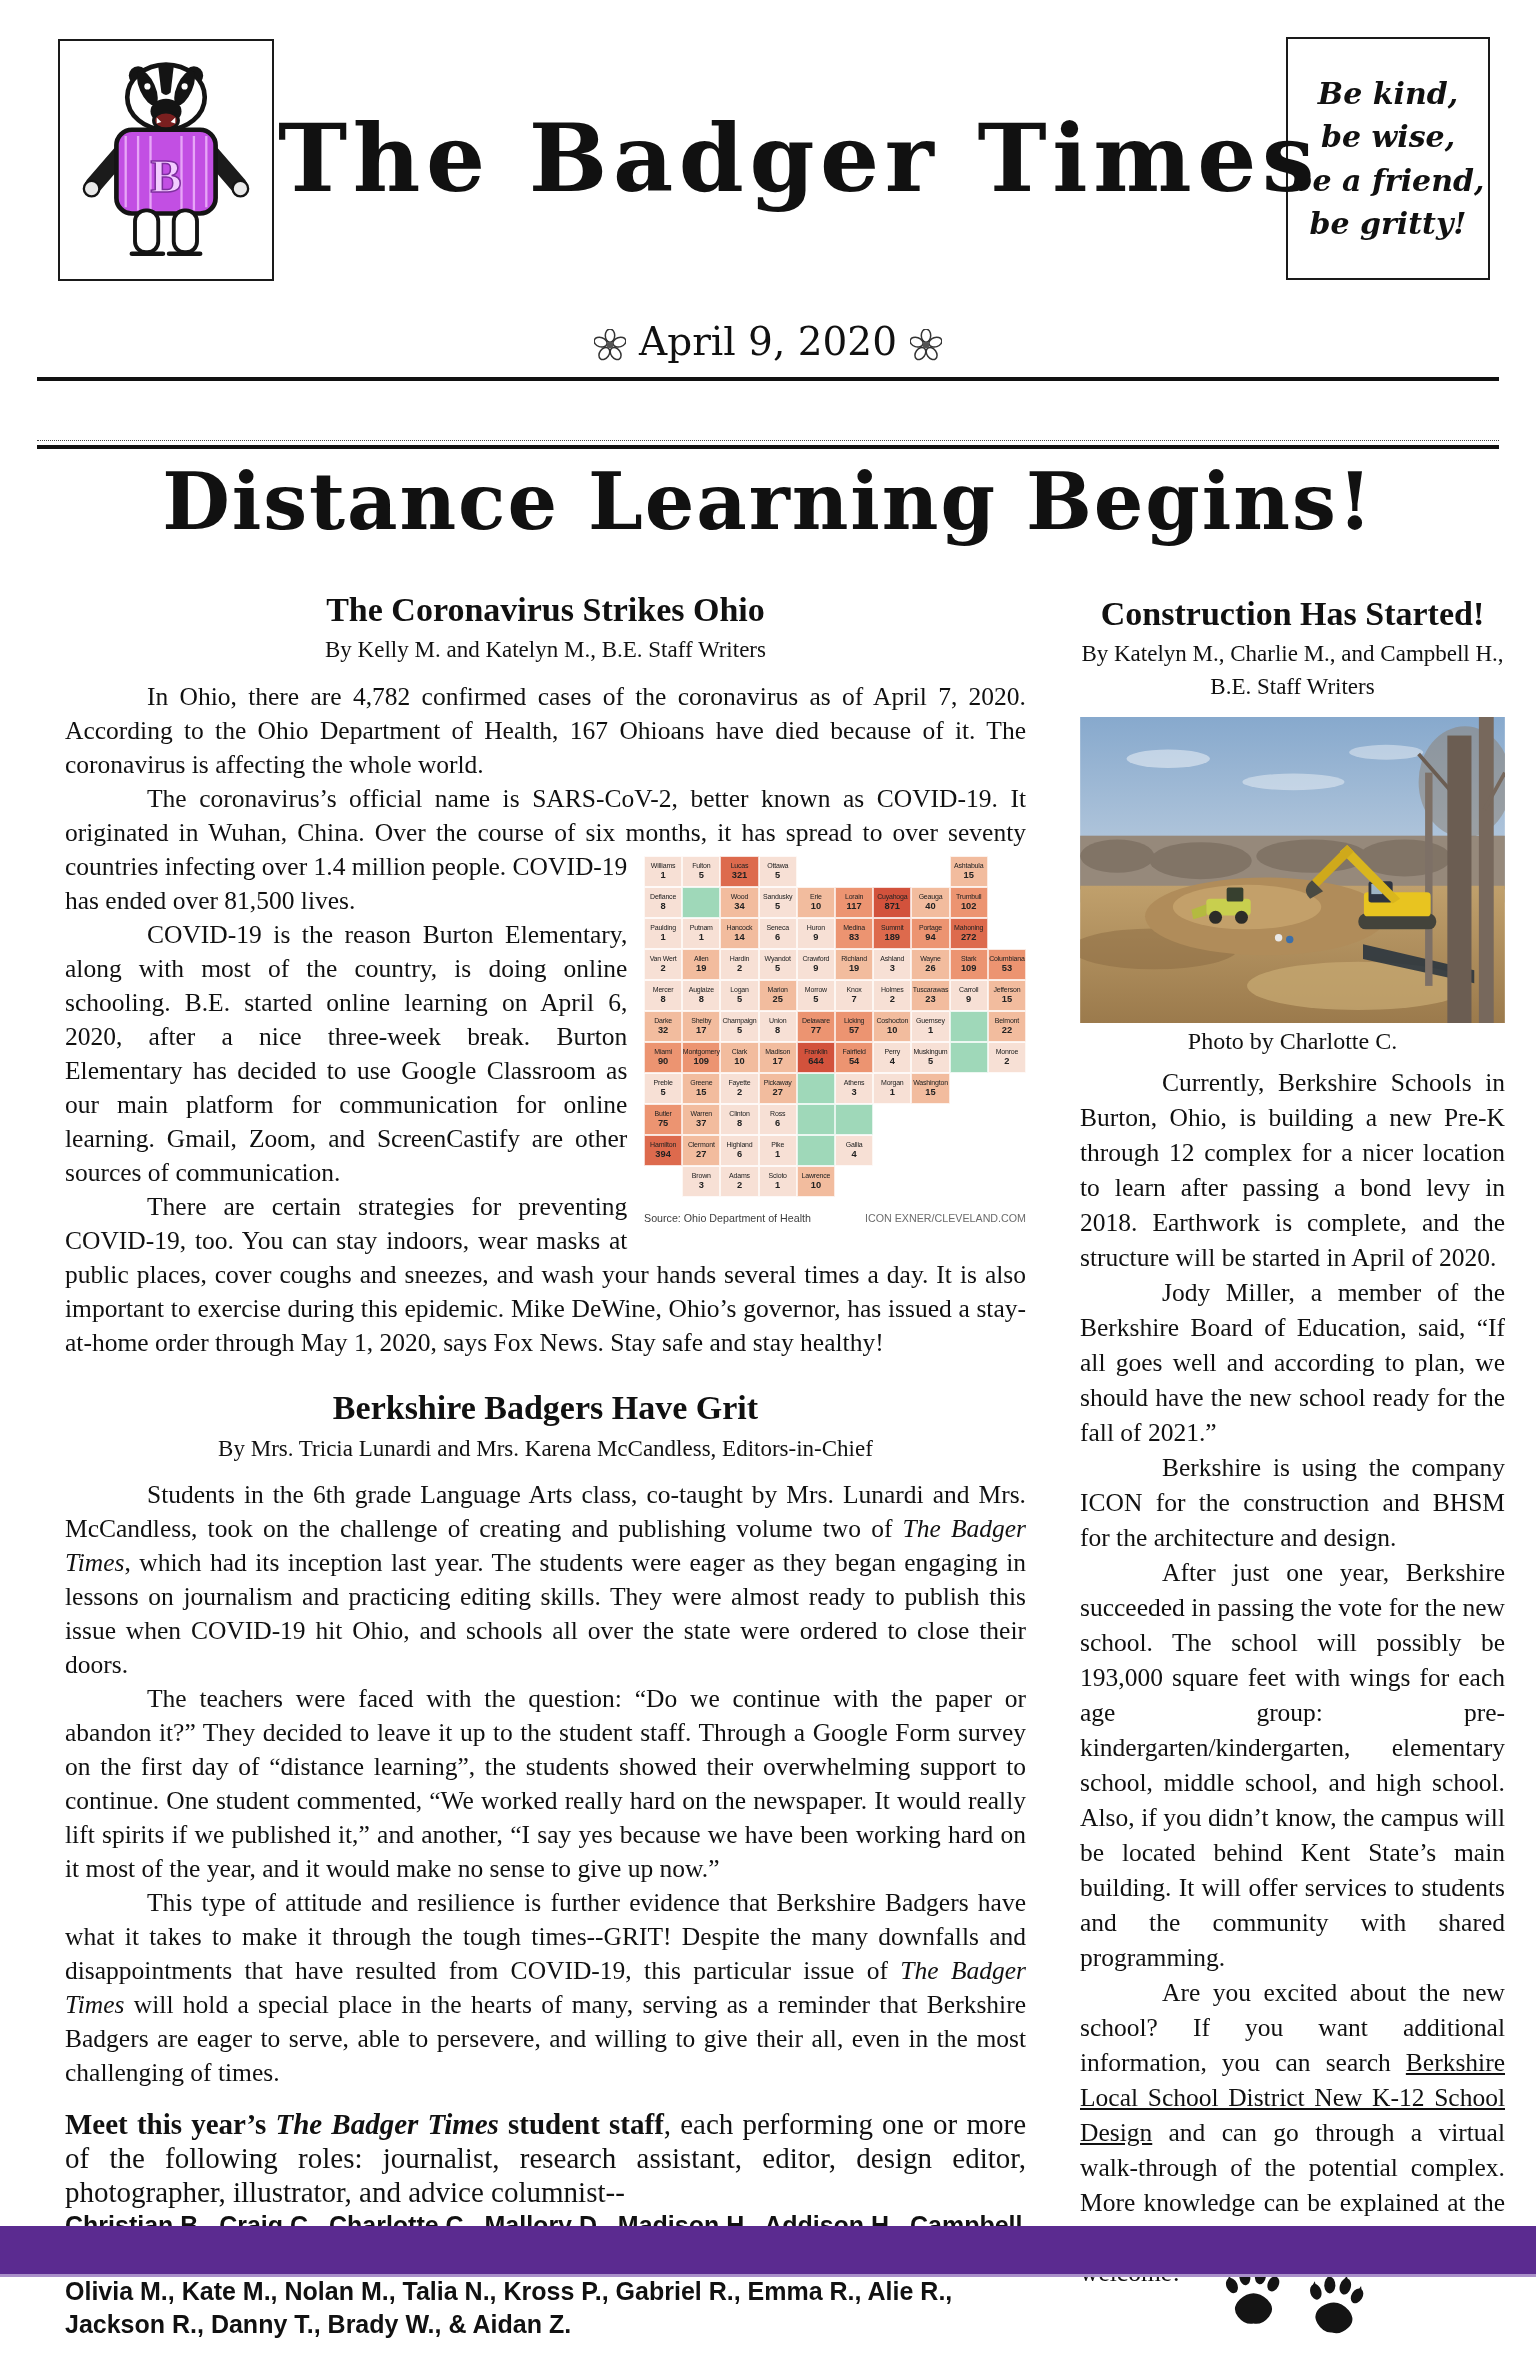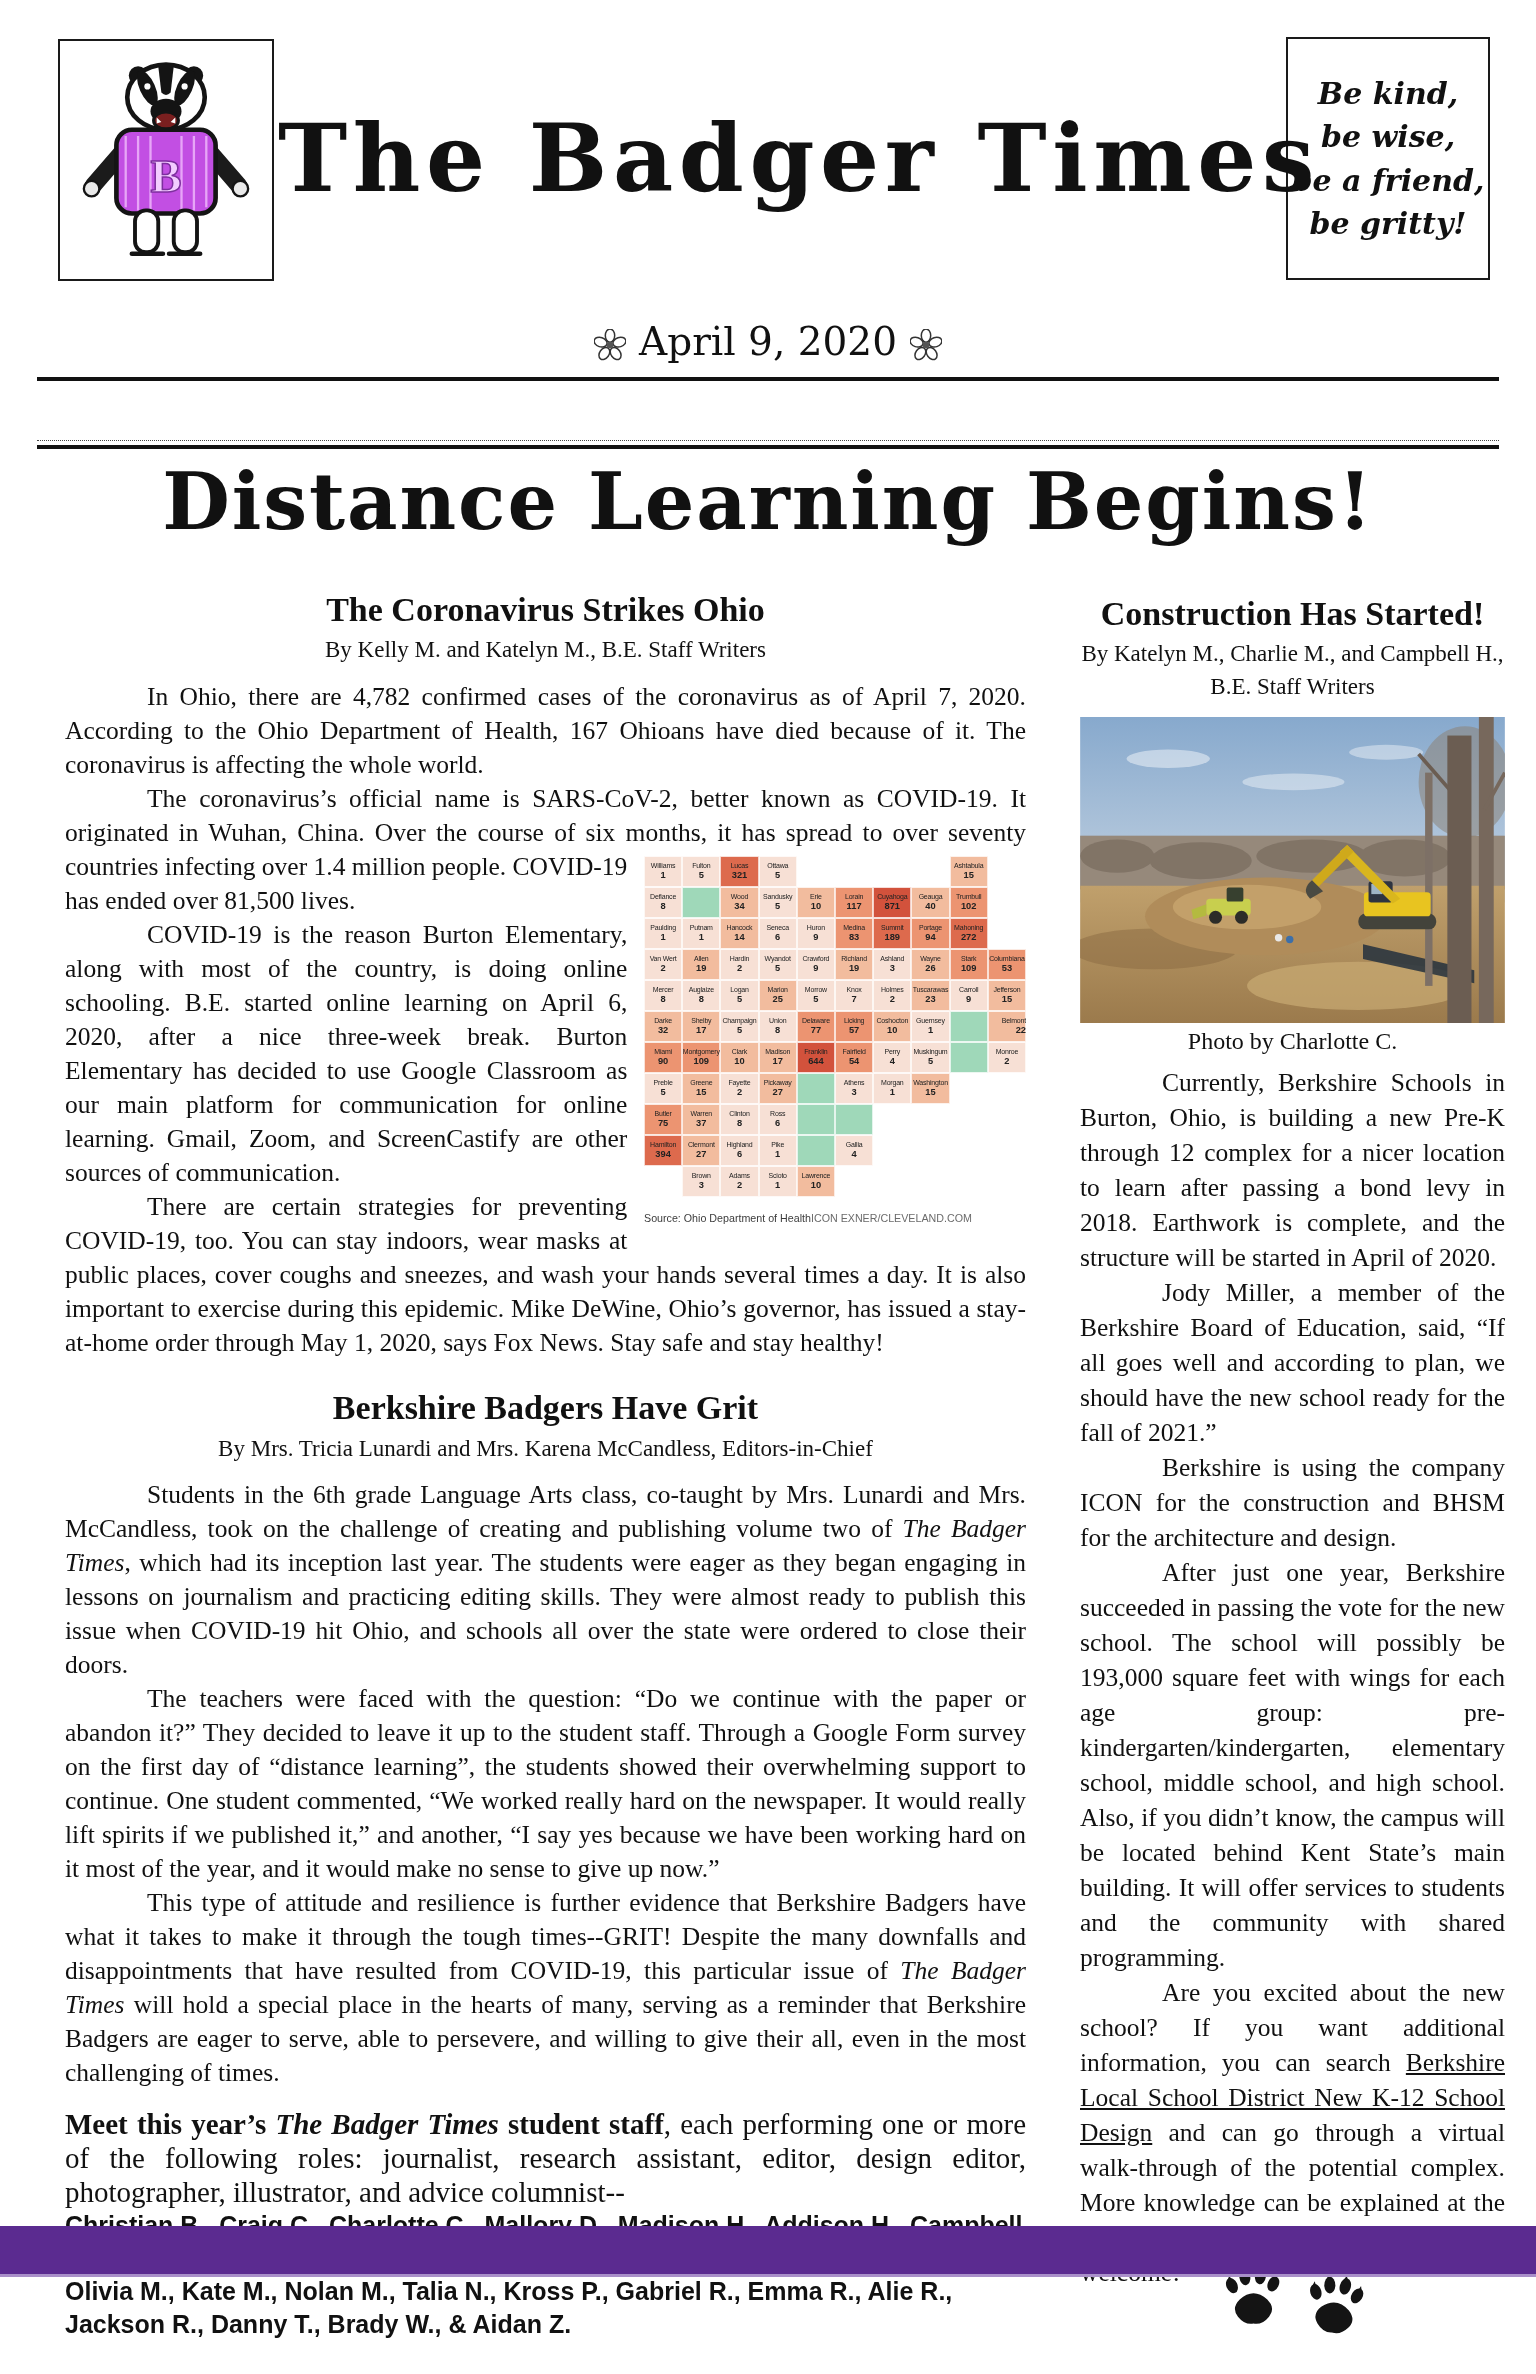--- a/index.html
+++ b/index.html
@@ -46,21 +46,21 @@
   .map-float{display:block;float:right;width:382px;margin:5.6px 0 9.3px 16.7px;text-indent:0;}
   .map-grid{display:grid;grid-template-columns:repeat(10,1fr);grid-auto-rows:31px;width:382px;}
   .county{display:flex;flex-direction:column;align-items:center;justify-content:center;
           box-shadow:inset 0 0 0 0.9px rgba(255,255,255,.8);overflow:hidden;
           font-family:"Liberation Sans",sans-serif;color:#222;}
   .county .cn{font-size:7px;letter-spacing:-0.2px;white-space:nowrap;line-height:8.3px;}
   .county .cv{font-size:9.3px;font-weight:700;line-height:10.2px;}
   .county.empty{background:transparent;box-shadow:none;}
   .c1{background:#f7e0d5;} .c2{background:#f2bc9e;} .c3{background:#ec9471;}
   .c4{background:#dd6a4d;} .c5{background:#d2523c;} .g{background:#9fd8b9;}
-  .map-cap{display:flex;margin-top:4.6px;
+  .map-cap{display:flex;justify-content:space-between;margin-top:4.6px;
            font-family:"Liberation Sans",sans-serif;font-size:10.7px;color:#3c3c3c;}
   .map-cap .credit{color:#6b6b6b;}
 
   .section-gap{height:28px;}
 
   
   p.staff-intro{margin:16.7px 0 0 0;font-size:29px;line-height:34px;text-align:justify;}
   p.staff-names{margin:0;font-family:"Liberation Sans",sans-serif;font-weight:700;
                 font-size:25px;line-height:33px;text-align:left;}
 
@@ -366,21 +366,21 @@
             </span>
             <span class="county c2" style="display: flex;">
               <span class="cn">Coshocton</span>
               <span class="cv">10</span>
             </span>
             <span class="county c1" style="display: flex;">
               <span class="cn">Guernsey</span>
               <span class="cv">1</span>
             </span>
             <span class="county g" style="display: flex;"></span>
-            <span class="county c2" style="display: flex; align-items: flex-end;">
+            <span class="county c2" style="display: flex;">
               <span class="cn">Belmont</span>
               <span class="cv">22</span>
             </span>
             <span class="county c3" style="display: flex;">
               <span class="cn">Miami</span>
               <span class="cv">90</span>
             </span>
             <span class="county c3" style="display: flex;">
               <span class="cn">Montgomery</span>
               <span class="cv">109</span>

